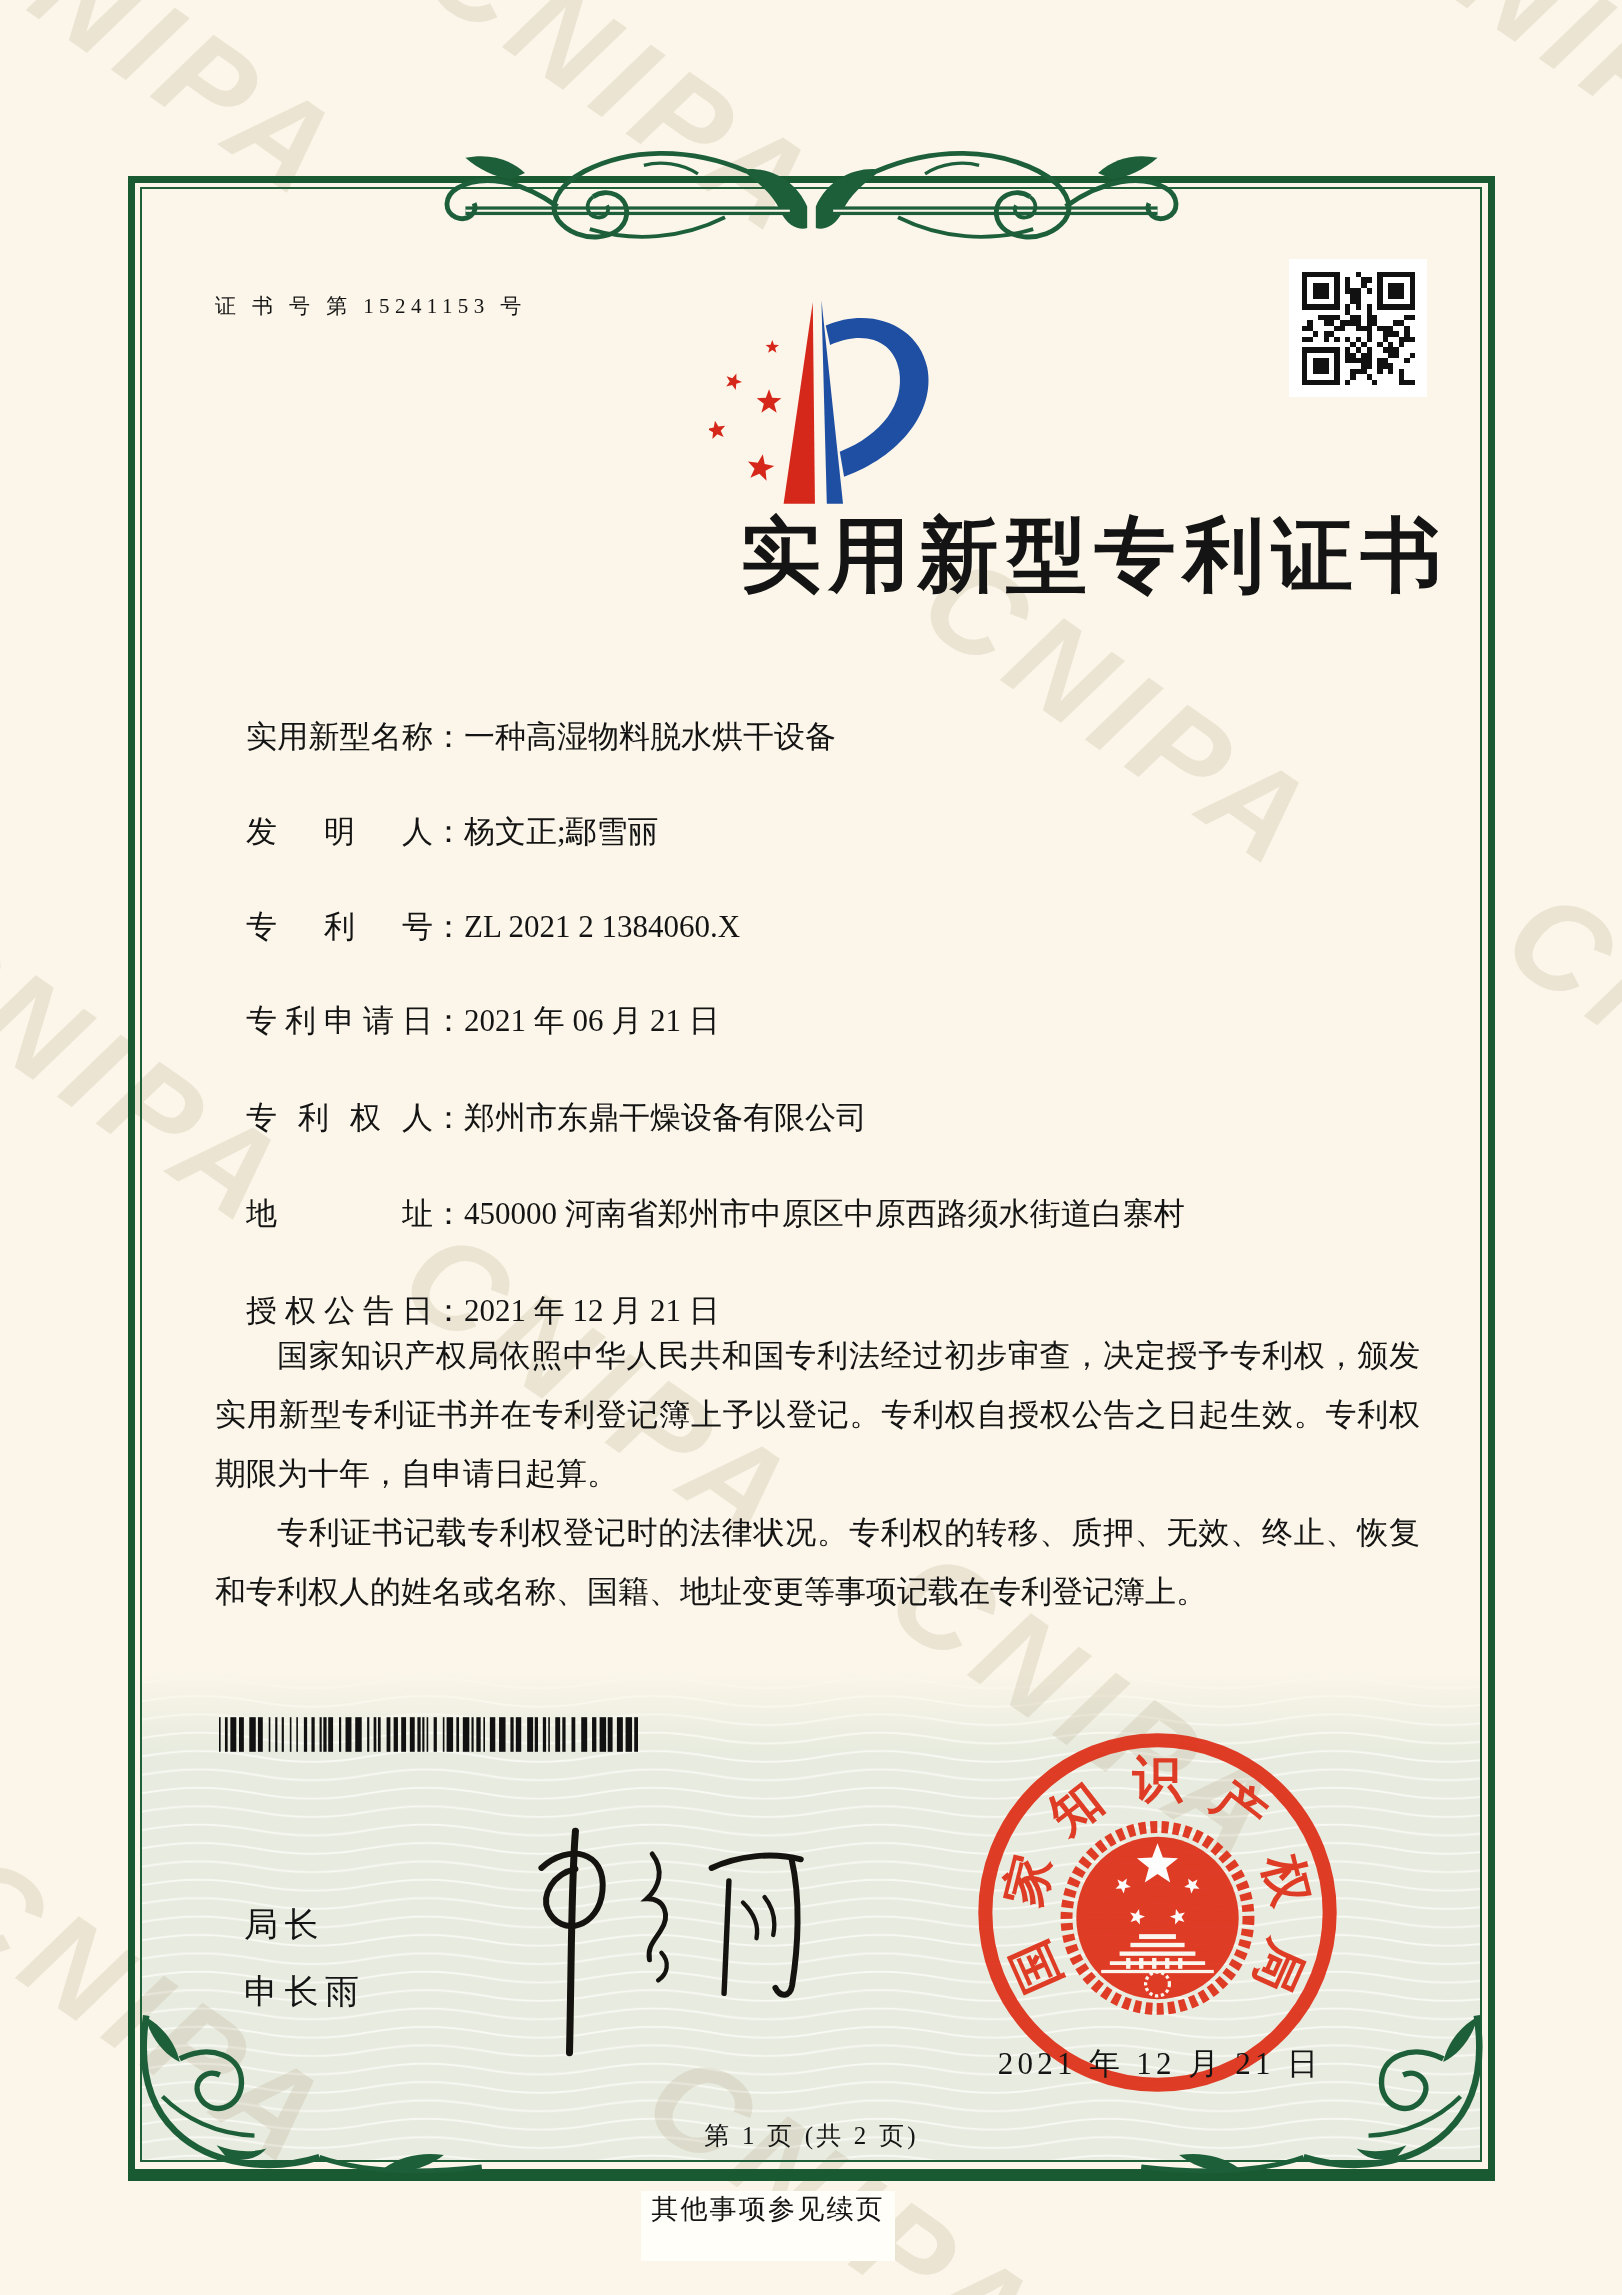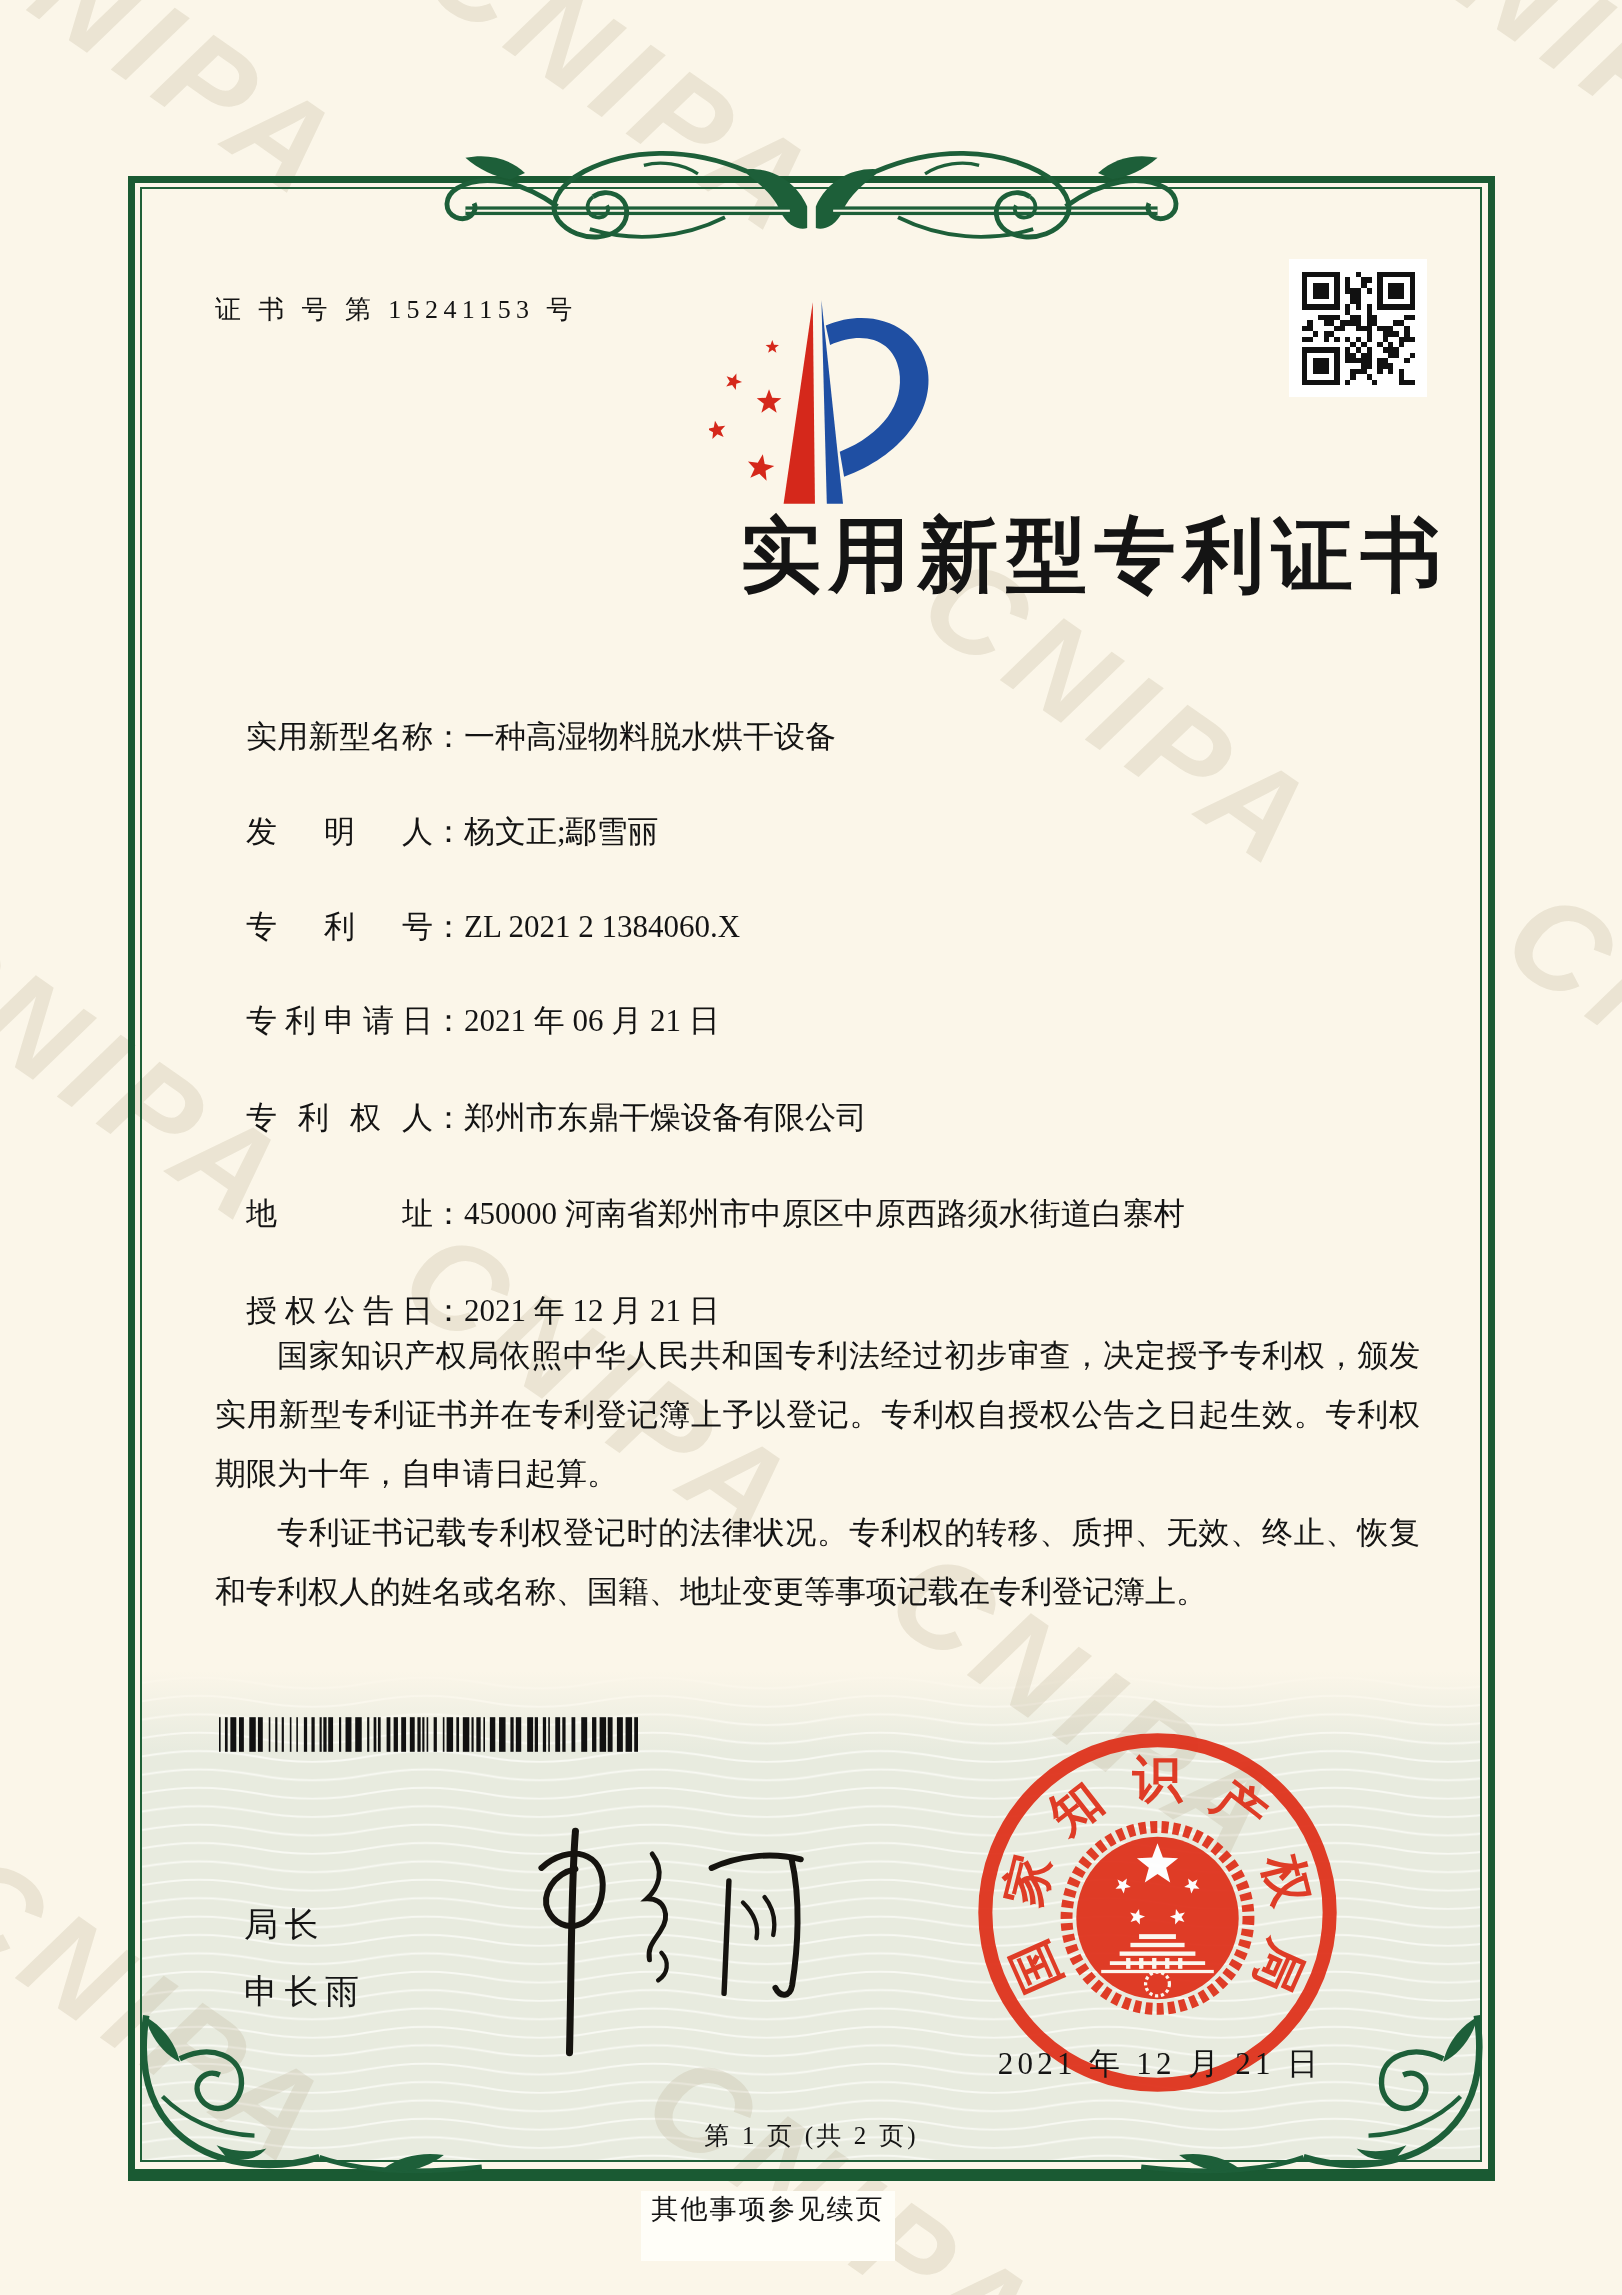--- a/index.html
+++ b/index.html
@@ -13,21 +13,21 @@
   .frame-thick{position:absolute;box-sizing:border-box;left:128px;top:176px;width:1367px;height:2005px;
       border:7px solid #1a5a33;border-bottom-width:12px;z-index:3;}
   .frame-thin{position:absolute;box-sizing:border-box;left:140px;top:187px;width:1342px;height:1975px;
       border:2.7px solid #1f6038;z-index:3;}
   .ornament{position:absolute;z-index:3;}
   
   .waveband{position:absolute;left:142px;top:1671px;width:1338px;height:490px;z-index:1;}
   .wavefade{position:absolute;left:0;top:0;width:100%;height:81px;
       background:linear-gradient(#fbf6e9,rgba(251,246,233,0));}
   
-  .cert-no{position:absolute;left:215px;top:292px;font-size:26px;letter-spacing:5.4px;z-index:4;white-space:pre;}
+  .cert-no{position:absolute;left:215px;top:292px;font-size:21px;letter-spacing:5.4px;z-index:4;white-space:pre;}
   .logo{position:absolute;left:709px;top:292px;z-index:4;}
   .qrbox{position:absolute;left:1289px;top:259px;width:138px;height:138px;background:#ffffff;z-index:4;
       display:flex;align-items:center;justify-content:center;}
   .doc-title{position:absolute;left:0;top:502px;width:1449px;text-align:right;font-size:81px;
       font-weight:600;letter-spacing:7.6px;z-index:4;}
   .row{position:absolute;left:215px;font-size:31px;z-index:4;white-space:pre;}
   .flabel{display:inline-block;width:187px;text-align:justify;text-align-last:justify;}
   .fvalue{white-space:pre;}
   .pair2{position:absolute;left:695px;top:0;white-space:pre;}
   .body-text{position:absolute;left:215px;top:1326px;width:1205px;font-size:31px;line-height:59px;

